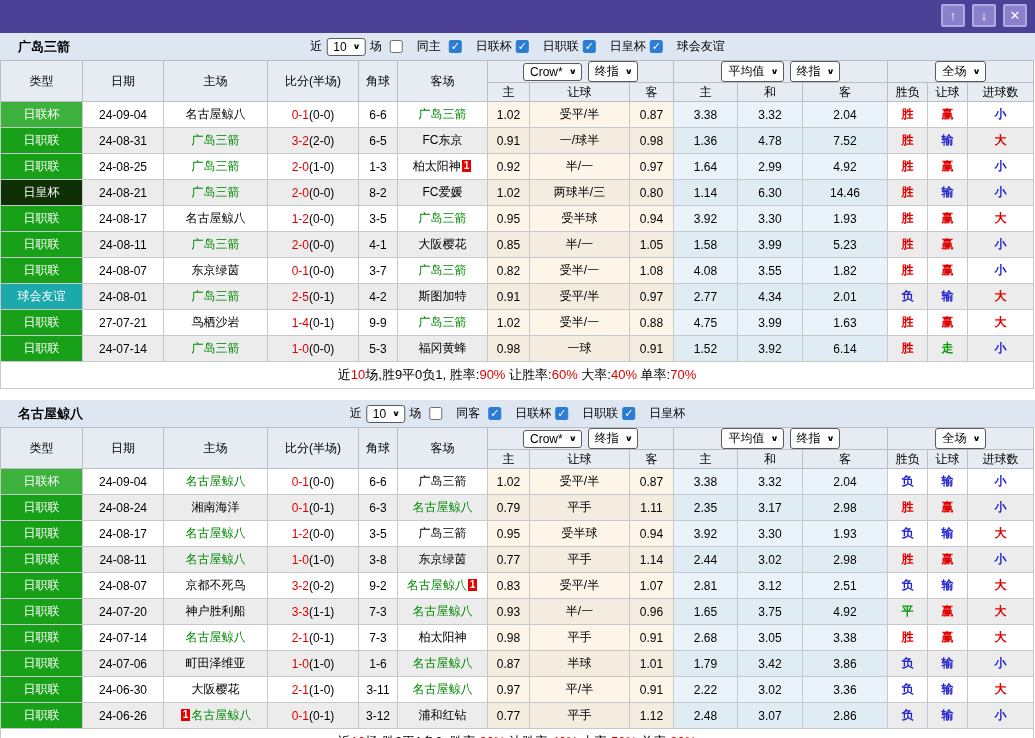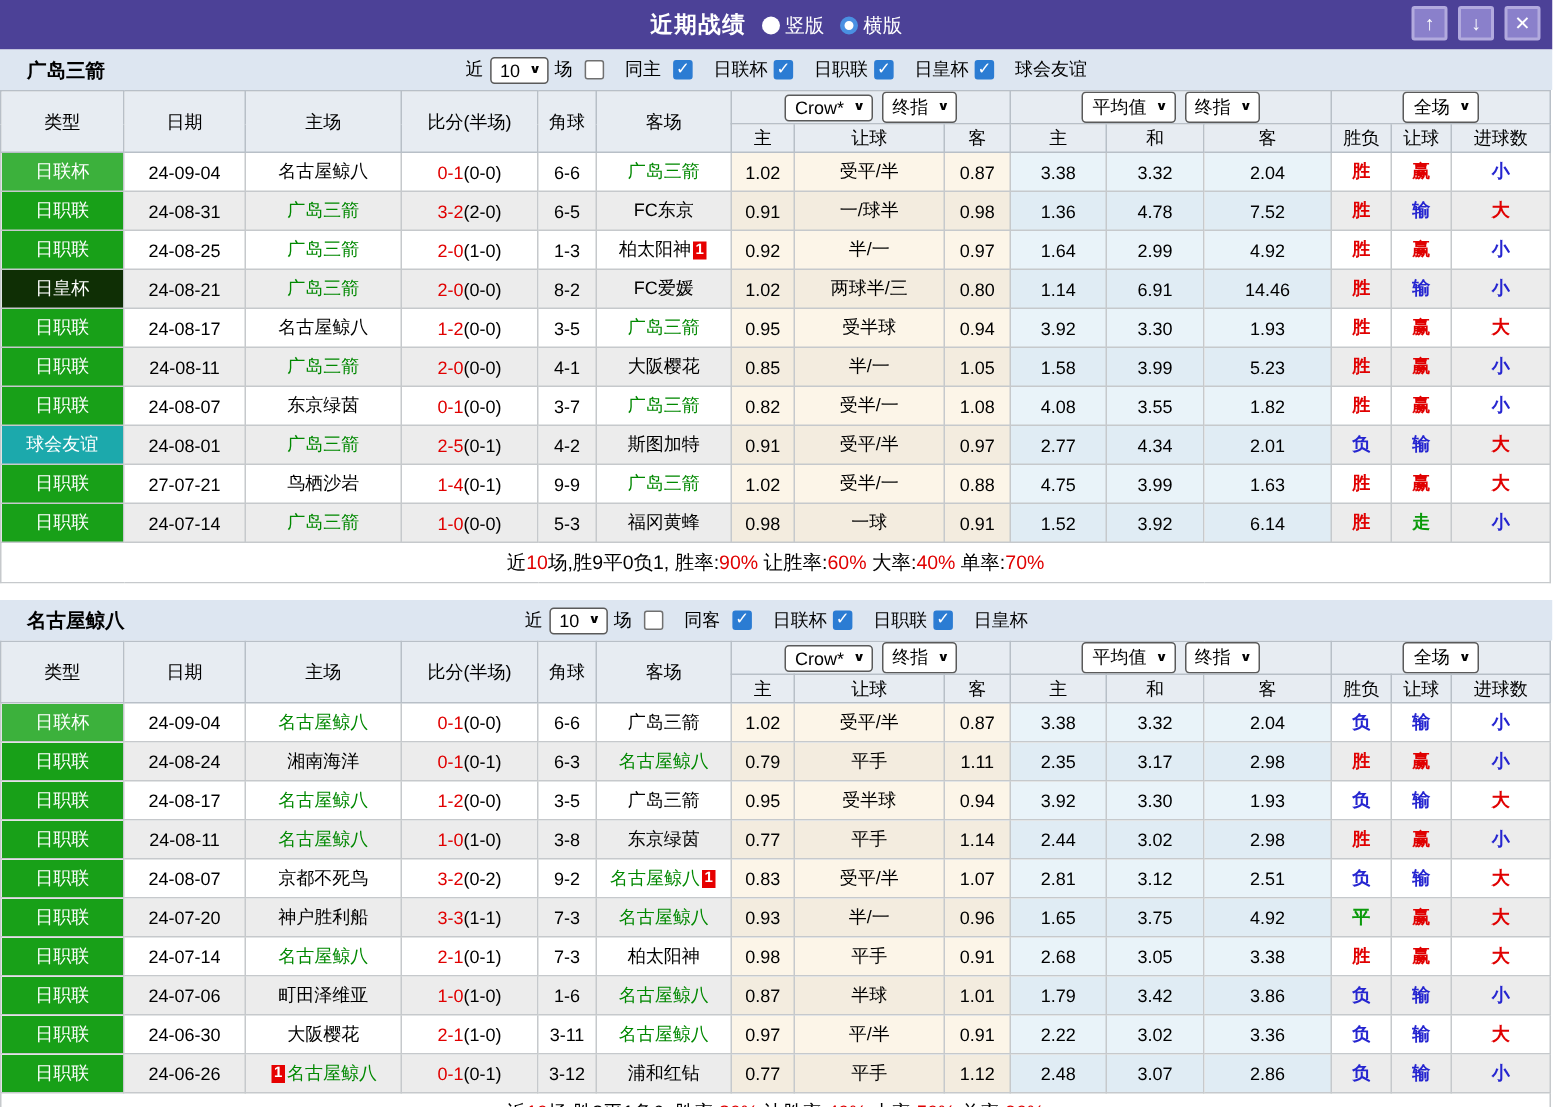--- a/index.html
+++ b/index.html
@@ -54,31 +54,20 @@
   .badge{display:inline-block;background:#e60000;color:#fff;font-size:10px;font-weight:bold;line-height:12px;padding:0 2px;margin:0 1px;vertical-align:1px;}
   .badge:empty{display:none;}
   tfoot td.summary{height:26px;background:#fff;font-size:13px;border-color:#c6c9cc;}
   .gap{height:11px;background:#fff;}
   .selcell-inner{display:flex;align-items:center;justify-content:center;gap:6px;}
 </style>
 </head>
 <body>
 
 <div class="topbar">
-  <div class="topbar-center">
-    <span class="tb-title">近期战绩</span>
-    <span class="radio-item">
-      <span class="radio sel"></span>
-      <span>竖版</span>
-    </span>
-    <span class="radio-item">
-      <span class="radio unsel"></span>
-      <span>横版</span>
-    </span>
-  </div>
   <div class="tb-buttons">
     <div class="tb-btn">
         <span>↑</span>
       </div>
     <div class="tb-btn">
         <span>↓</span>
       </div>
     <div class="tb-btn">
         <span>✕</span>
       </div>
@@ -242,21 +231,21 @@
     <td class="type lg-emp">日皇杯</td>
     <td class="plain">24-08-21</td>
     <td class="plain"><span class="tname home-name focus">广岛三箭</span></td>
     <td class="plain"><span class="sc">2-0</span><span class="half">(0-0)</span></td>
     <td class="plain">8-2</td>
     <td class="plain"><span class="tname away-name">FC爱媛</span></td>
     <td class="hcap">1.02</td>
     <td class="hcap">两球半/三</td>
     <td class="hcap">0.80</td>
     <td class="avg">1.14</td>
-    <td class="avg">6.91</td>
+    <td class="avg">6.30</td>
     <td class="avg">14.46</td>
     <td class="res rc1 red">胜</td>
     <td class="res rc2 blue">输</td>
     <td class="res rc3 blue">小</td>
   </tr>
           <tr>
     <td class="type lg-j">日职联</td>
     <td class="plain">24-08-17</td>
     <td class="plain"><span class="tname home-name">名古屋鲸八</span></td>
     <td class="plain"><span class="sc">1-2</span><span class="half">(0-0)</span></td>

